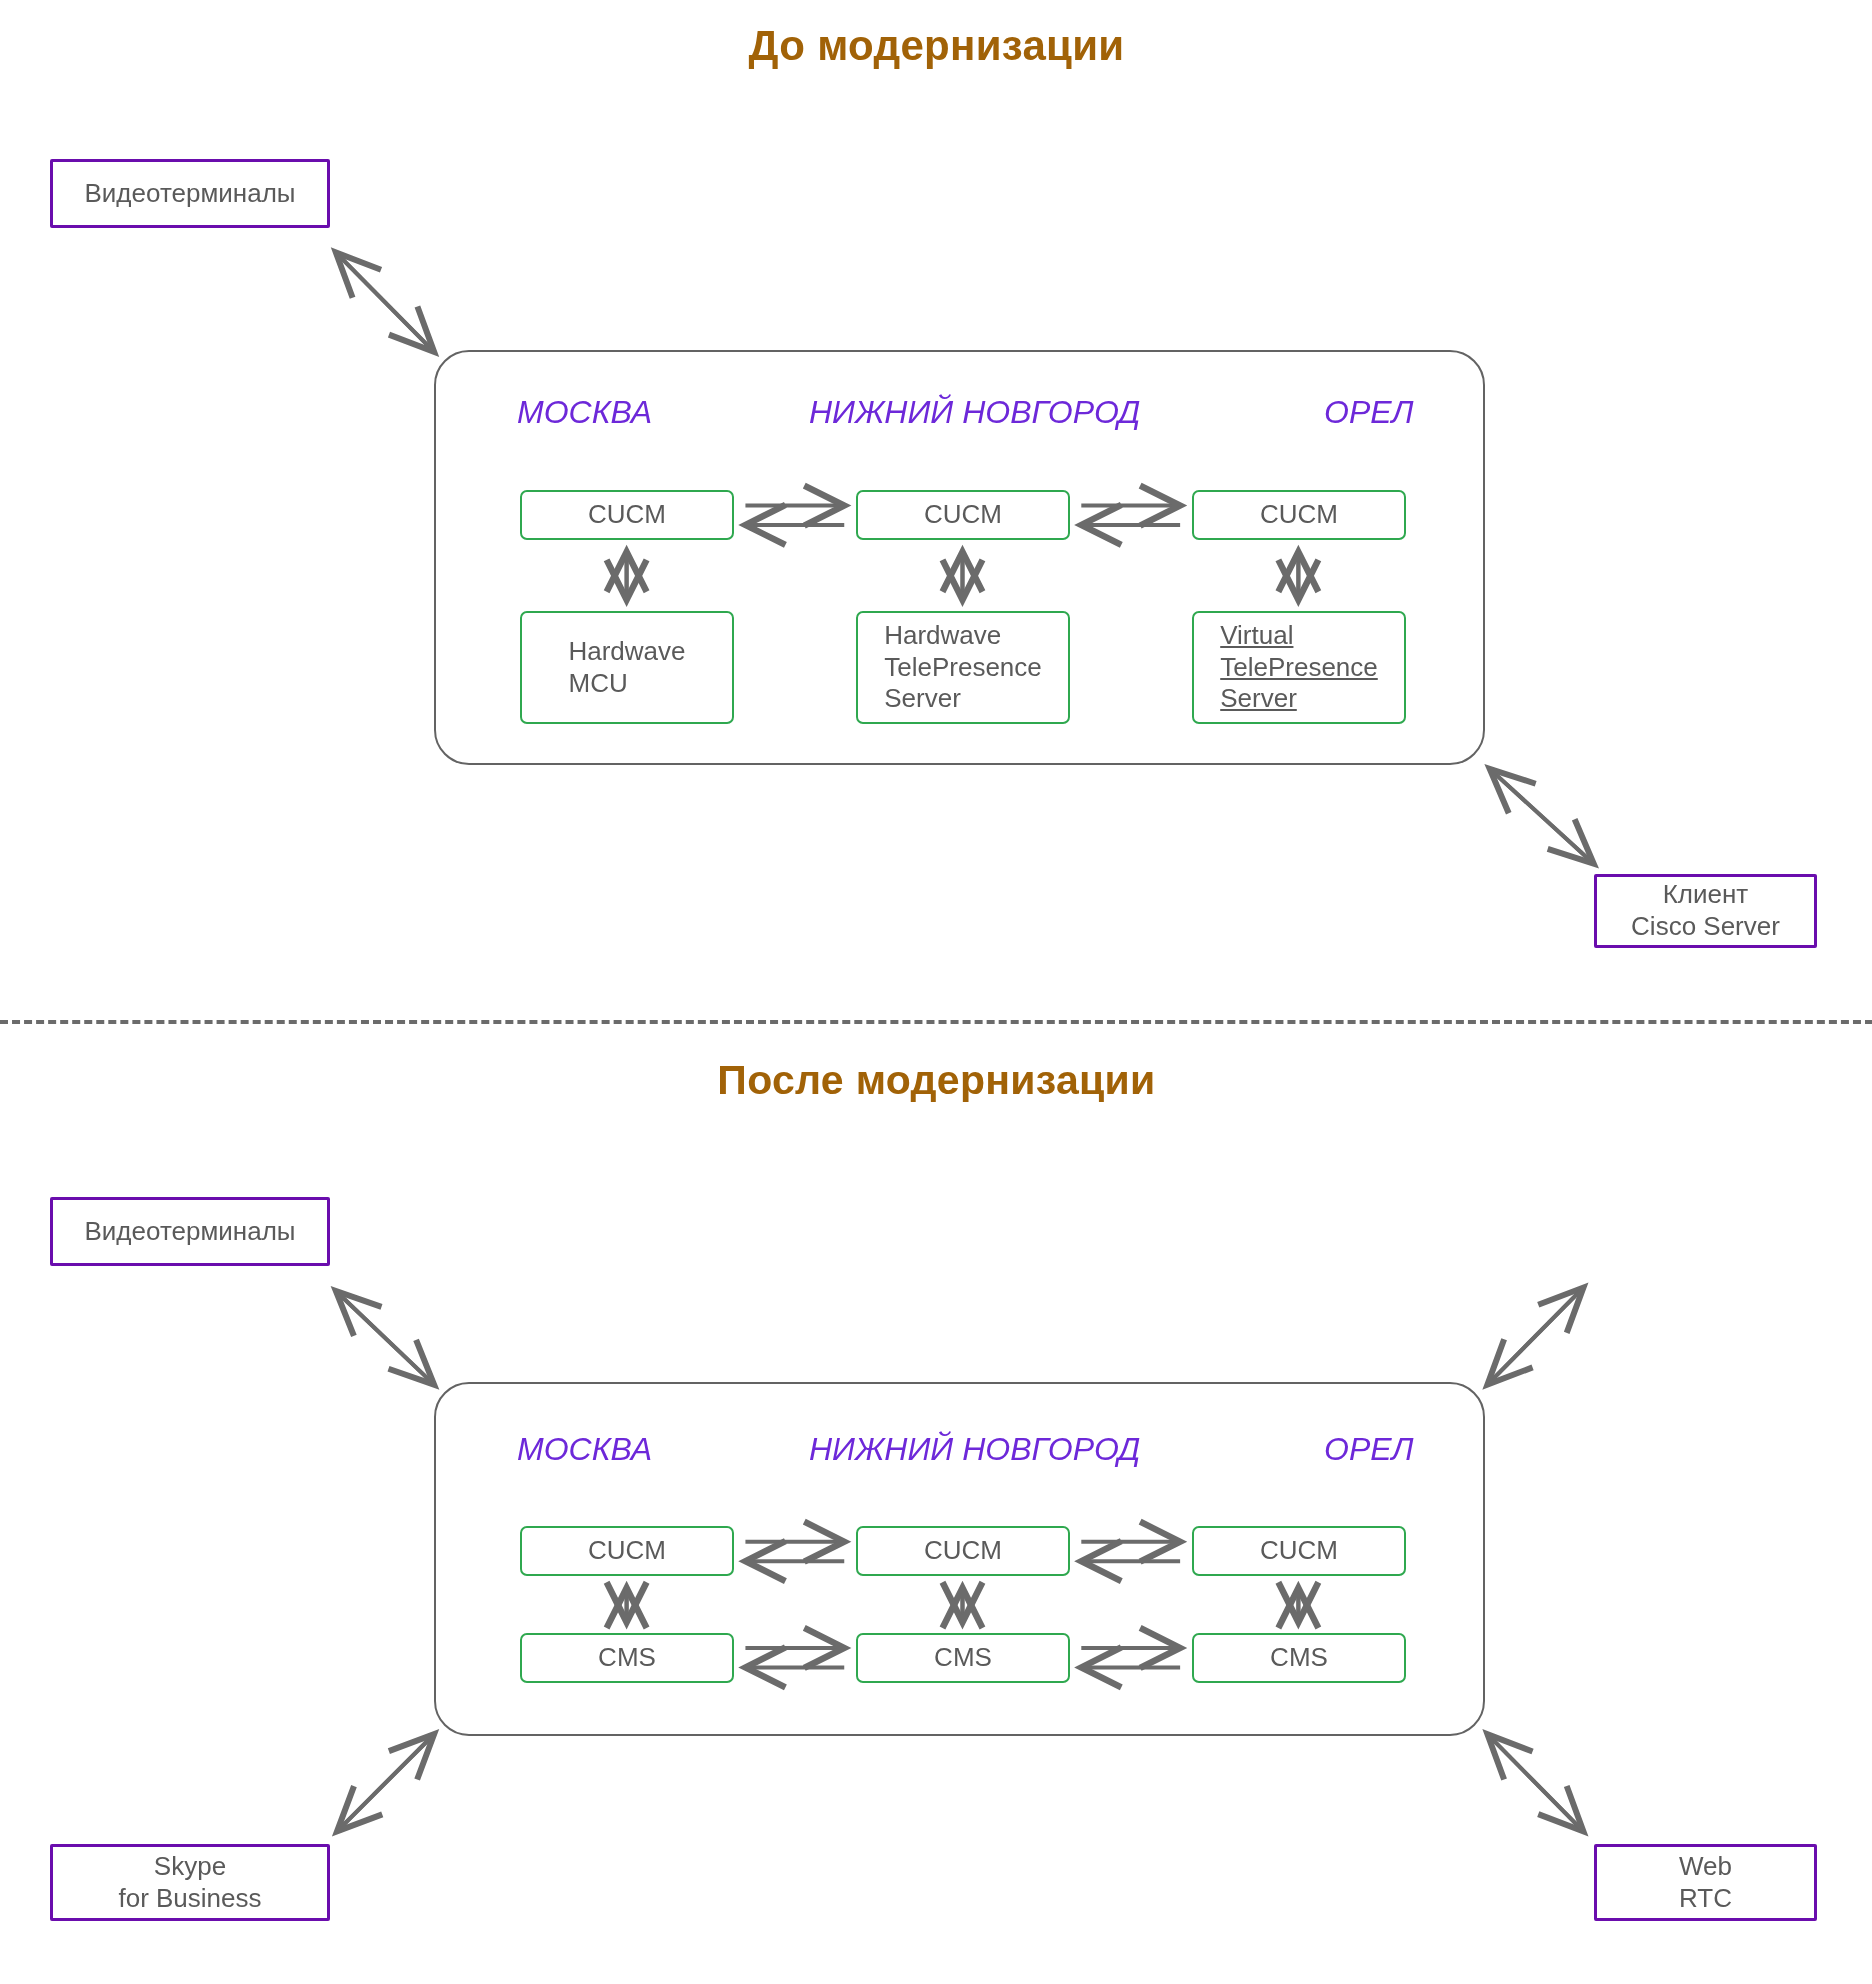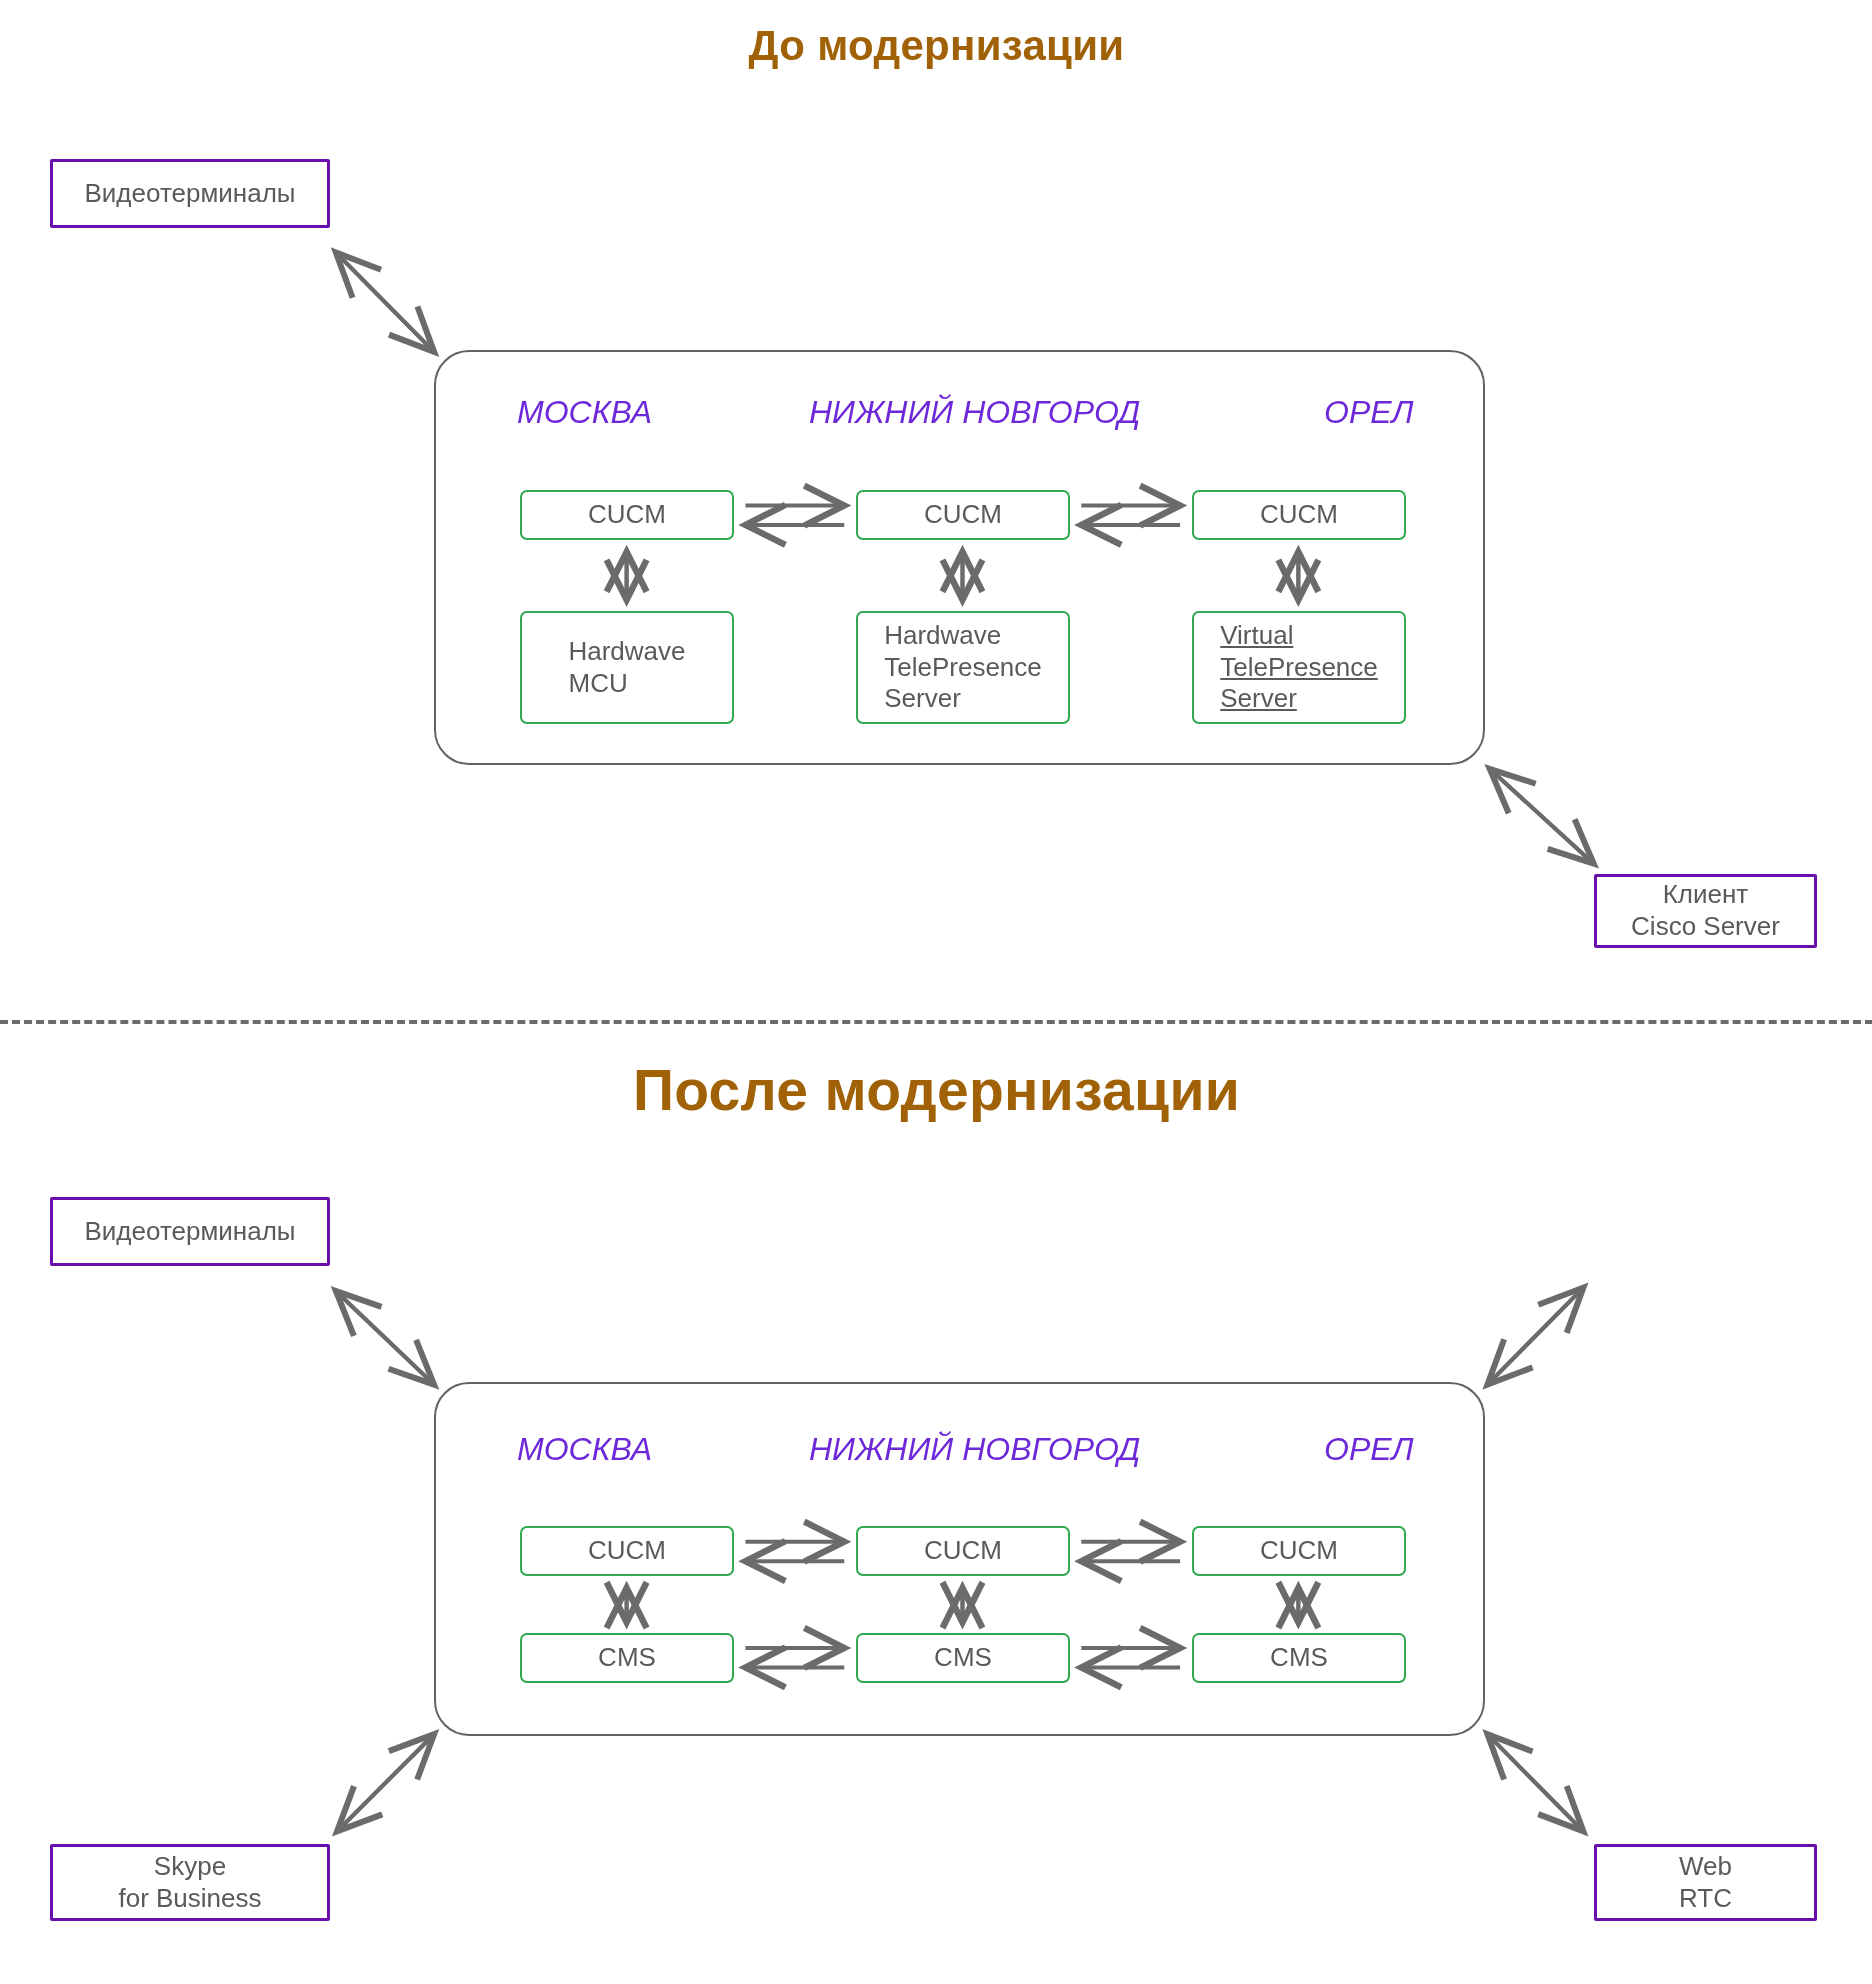--- a/index.html
+++ b/index.html
@@ -13,21 +13,21 @@
   
   .section-title{
     position:absolute;
     width:100%;
     text-align:center;
     font-weight:bold;
     color:#a16207;
     letter-spacing:0.3px;
   }
   #title-before{top:22px;font-size:42px;}
-  #title-after{top:1057px;font-size:57px;}
+  #title-after{top:1057px;font-size:41px;}
 
   
   .divider{
     position:absolute;left:0;top:1020px;width:1873px;height:0;
     border-top:4px dashed #6b6b6b;
   }
 
   
   .site-container{
     position:absolute;

